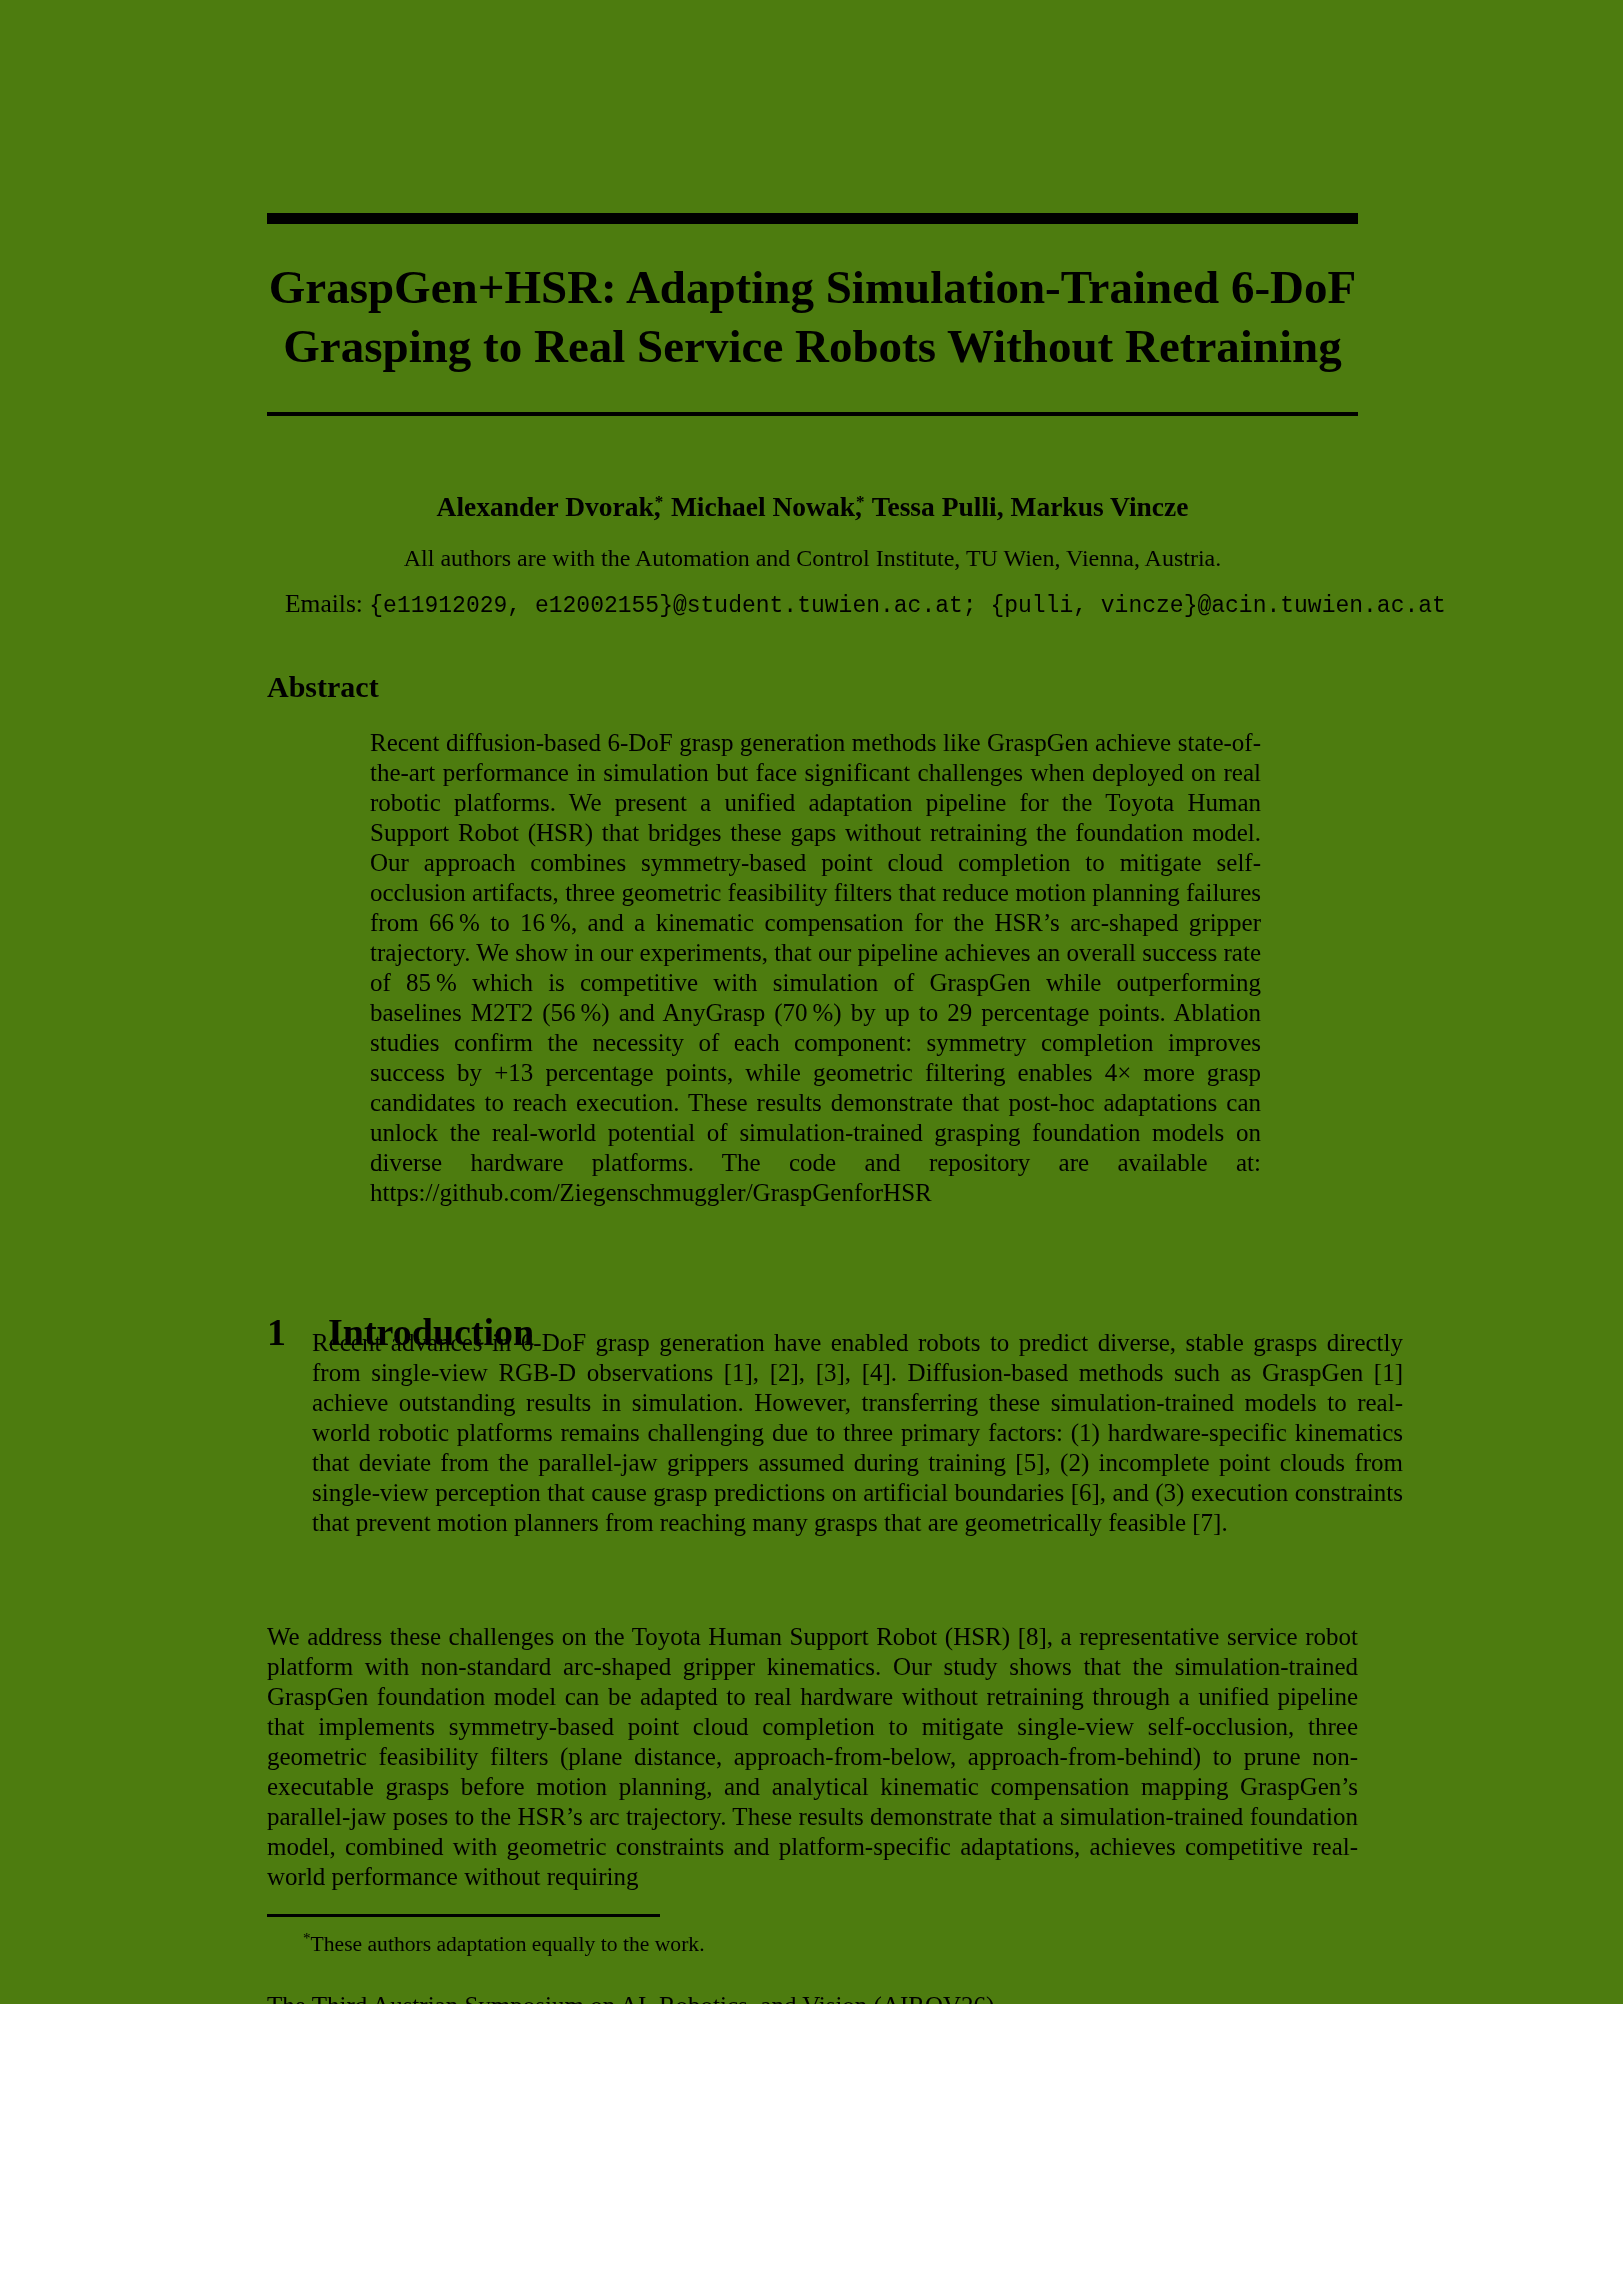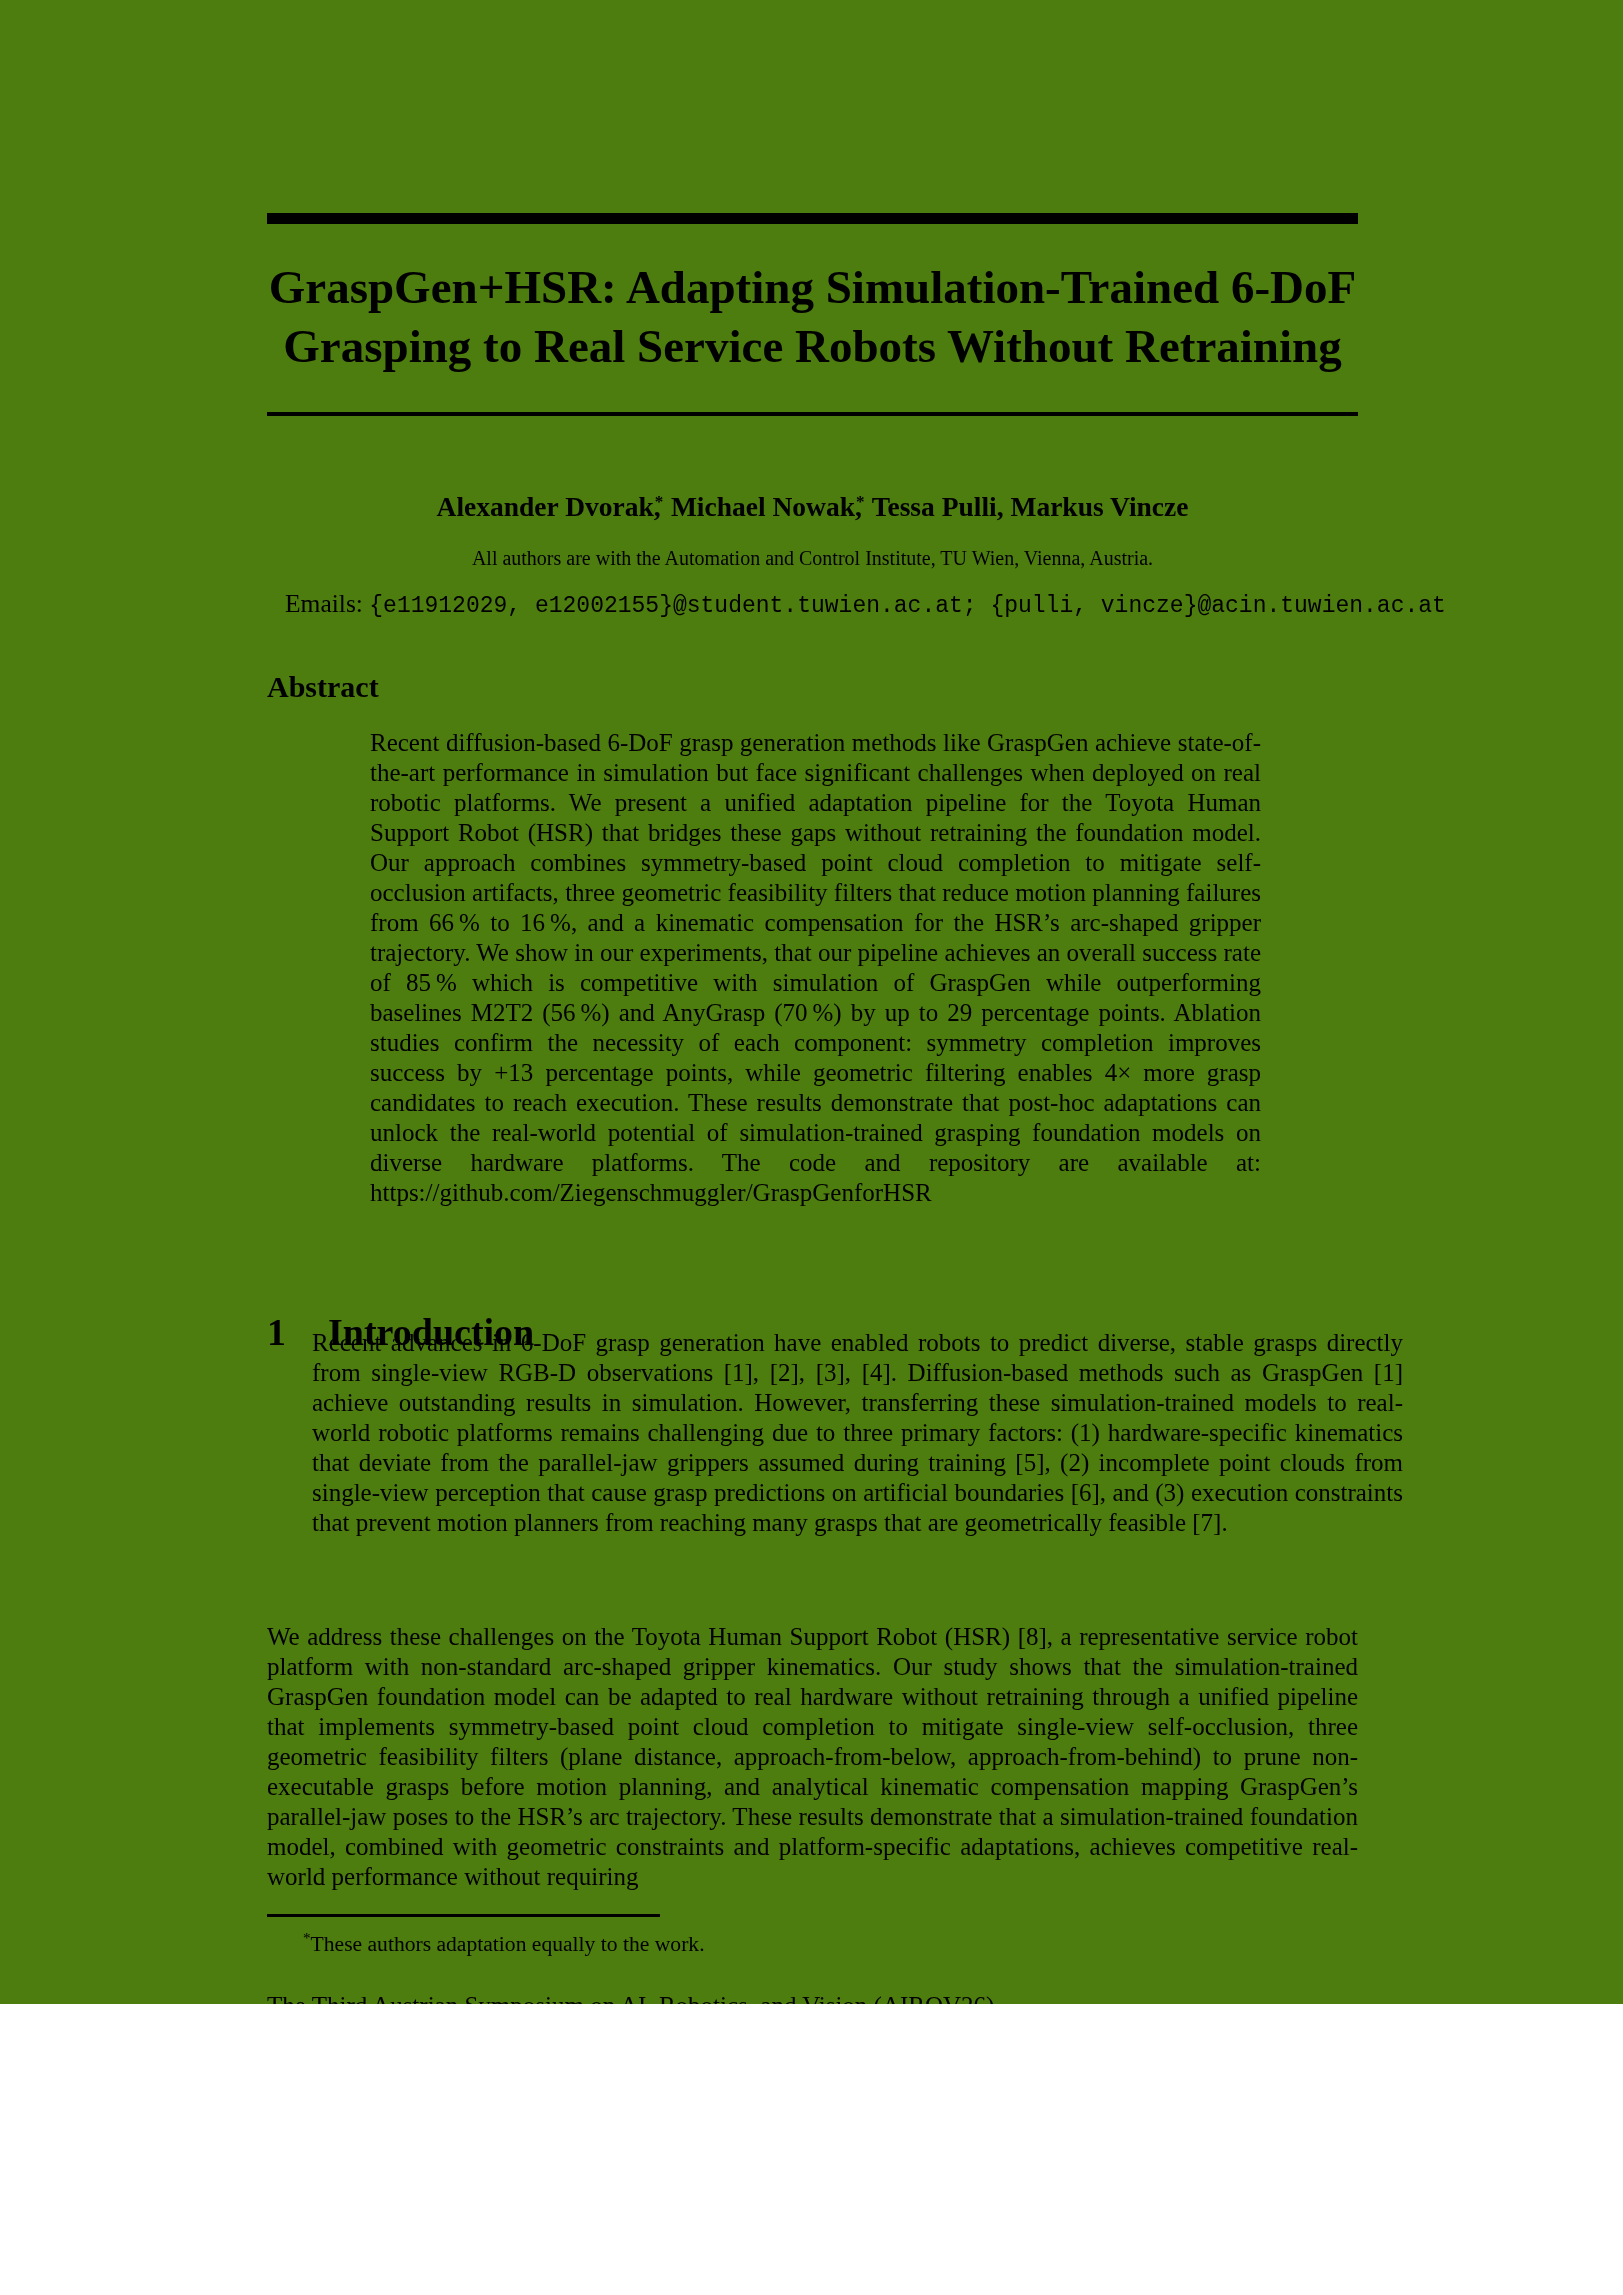--- a/index.html
+++ b/index.html
@@ -58,21 +58,21 @@
     margin-left: -0.34em;
     margin-right: 0.04em;
     font-weight: bold;
   }
   .affiliation {
     position: absolute;
     left: 267px;
     width: 1091px;
     top: 540px;
     text-align: center;
-    font-size: 20px;
+    font-size: 24px;
     line-height: 37px;
   }
   .emails {
     position: absolute;
     left: 285px;
     top: 575px;
     white-space: nowrap;
     font-size: 25.5px;
     line-height: 33px;
     margin-top: 12px;

